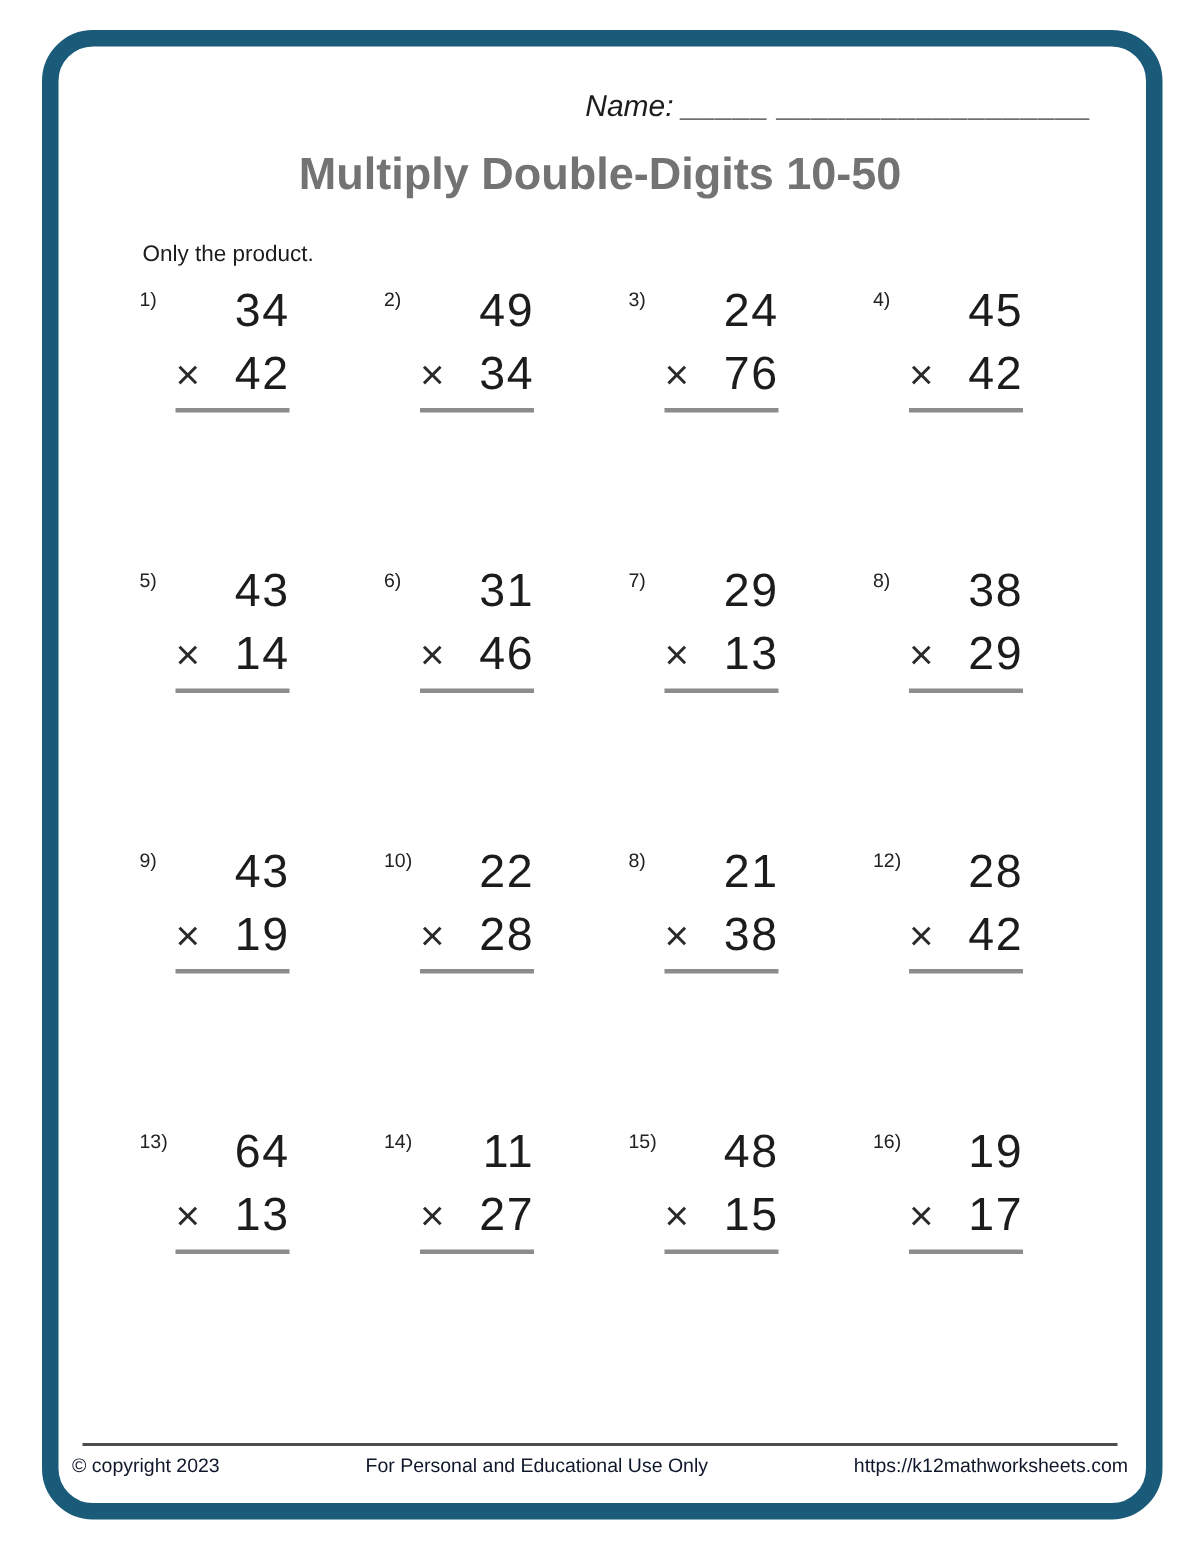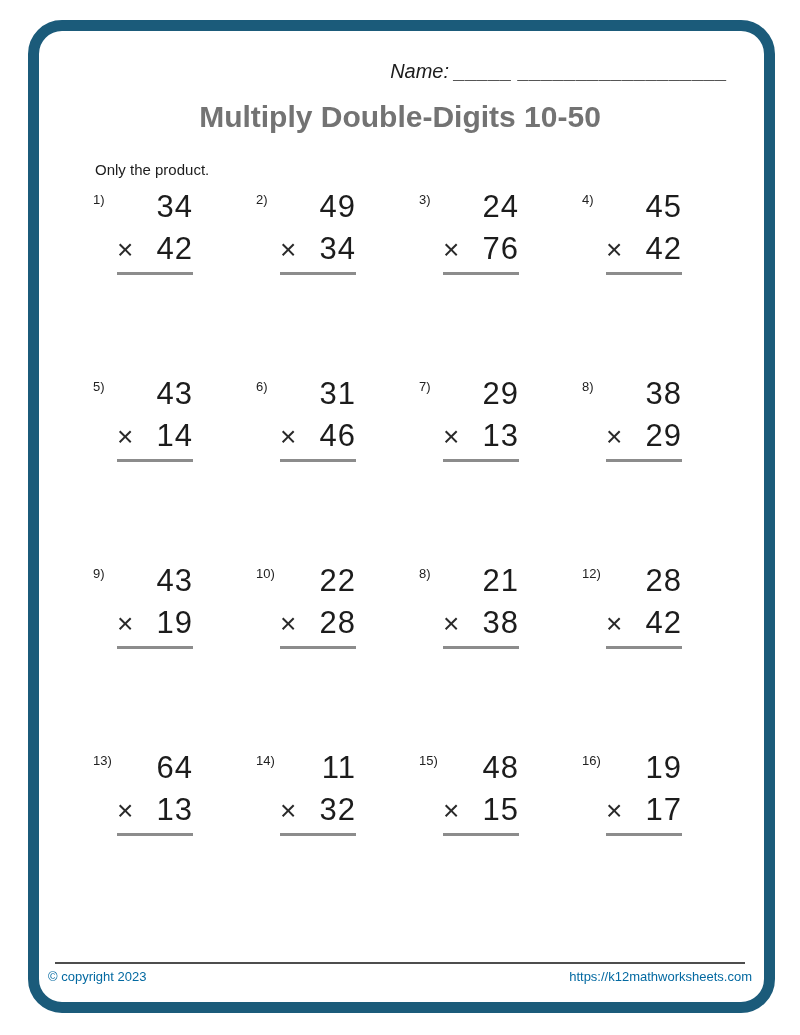--- a/index.html
+++ b/index.html
@@ -102,21 +102,21 @@
   }
   .footer-row {
     position: absolute;
     top: 969px;
     left: 48px;
     width: 704px;
     display: flex;
     justify-content: space-between;
     align-items: center;
     font-size: 13px;
-    color: #0369a1;
+    color: #0f172a;
   }
 </style>
 </head>
 <body>
 
 <div class="frame"></div>
 
 <div class="name-row">
   <span>Name:</span>
   <span class="name-line">_____ __________________</span>
@@ -283,21 +283,21 @@
       <div class="rule"></div>
     </div>
   </div>
 
   <div class="problem">
     <span class="plabel">14)</span>
     <div class="pbody">
       <div class="topnum">11</div>
       <div class="brow">
         <span class="times">×</span>
-        <span class="botnum">32</span>
+        <span class="botnum">27</span>
       </div>
       <div class="rule"></div>
     </div>
   </div>
 
   <div class="problem">
     <span class="plabel">15)</span>
     <div class="pbody">
       <div class="topnum">48</div>
       <div class="brow">
@@ -318,14 +318,15 @@
       </div>
       <div class="rule"></div>
     </div>
   </div>
 
 </div>
 
 <div class="footer-line"></div>
 <div class="footer-row">
   <span>© copyright 2023</span>
+  <span>For Personal and Educational Use Only</span>
   <span>https://k12mathworksheets.com</span>
 </div>
 
 </body></html>

